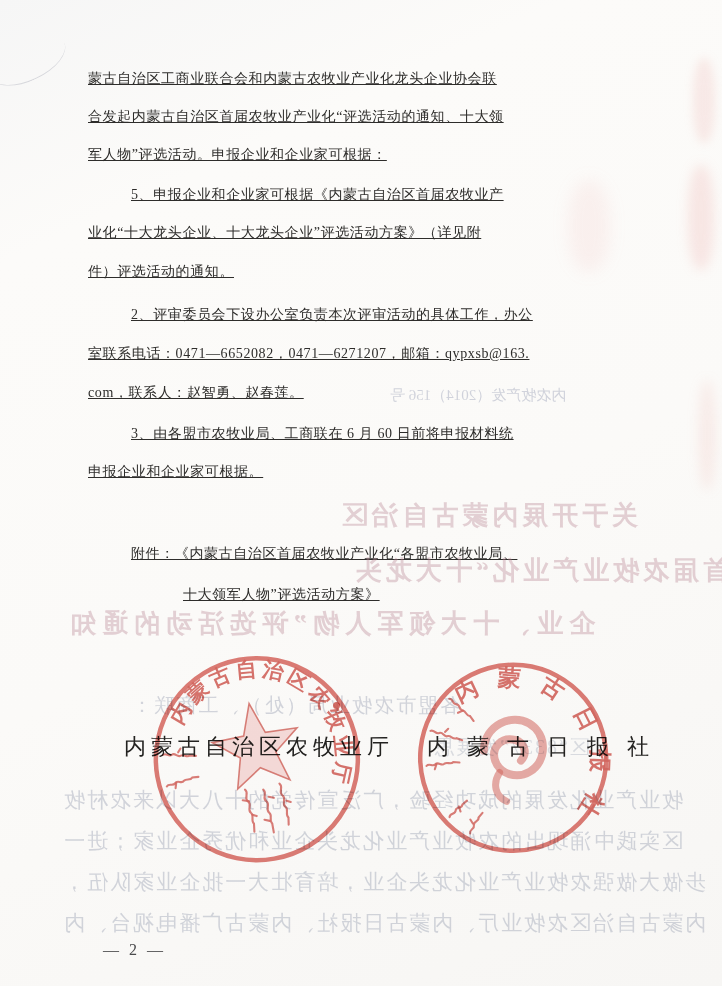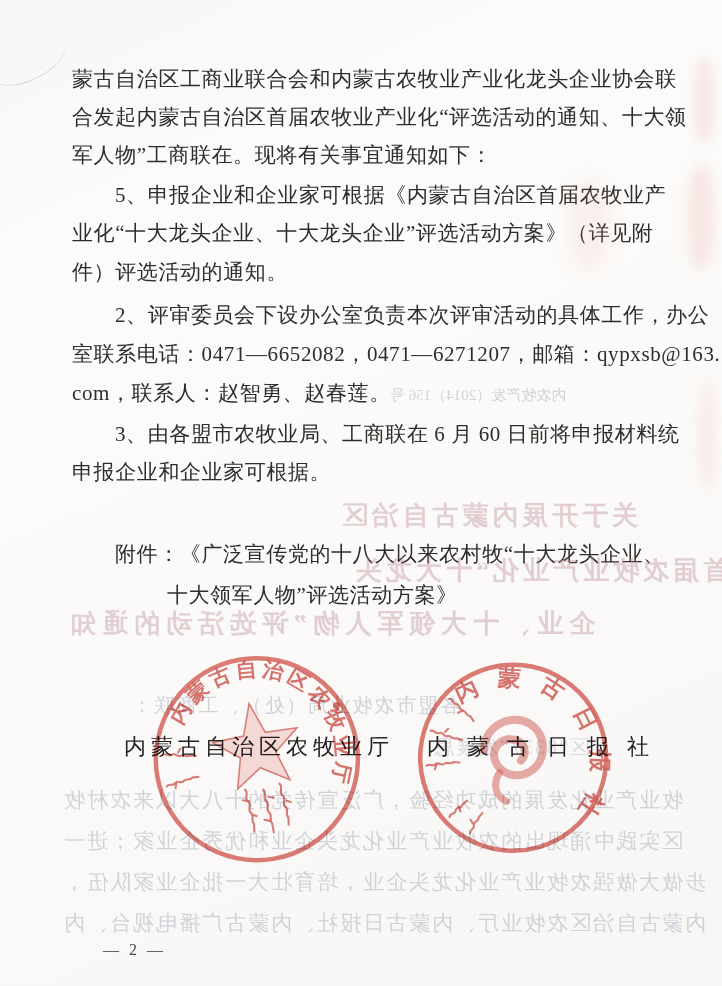--- a/index.html
+++ b/index.html
@@ -3,22 +3,22 @@
 <meta charset="utf-8">
 <style>
   html,body{margin:0;padding:0;background:#ddd;}
   .page{
     position:relative;width:722px;height:986px;overflow:hidden;
     background:linear-gradient(155deg,#f6f6f6 0%,#fcfbf9 20%,#fbfaf8 55%,#f7f6f4 100%);
     font-family:"Liberation Serif","DejaVu Serif",serif;
   }
   
   .line{
-    position:absolute;left:72px;width:586px;font-size:21px;line-height:26px;
-    color:#2e2d2b;letter-spacing:0.6px;white-space:nowrap;
+    position:absolute;left:88px;width:586px;font-size:14px;line-height:26px;
+    color:#2e2d2b;letter-spacing:0.6px;white-space:nowrap;text-decoration:underline;
   }
   .ind{text-indent:43px;}
   .l1{top:66px}.l2{top:104px}.l3{top:142px}.l4{top:182px}.l5{top:220px}
   .l6{top:259px}.l7{top:302px}.l8{top:341px}.l9{top:380px}.l10{top:421px}
   .l11{top:459px}.l12{top:541px;text-indent:43px}.l13{top:582px;text-indent:95px}
   
   .sign{position:absolute;top:732px;font-size:22px;color:#232220;white-space:nowrap;z-index:3;}
   .sign-left{left:124px;letter-spacing:5px;}
   .sign-right{left:427px;letter-spacing:18px;}
   
@@ -73,30 +73,30 @@
   <div class="bleed bl-gray b-m1">各盟市农牧业局（处）、工商联：</div>
   <div class="bleed b-m2">区“8337”发展思</div>
   <div class="bleed bl-gray b-b1">牧业产业化发展的成功经验，广泛宣传党的十八大以来农村牧</div>
   <div class="bleed bl-gray b-b2">区实践中涌现出的农牧业产业化龙头企业和优秀企业家；进一</div>
   <div class="bleed bl-gray b-b3">步做大做强农牧业产业化龙头企业，培育壮大一批企业家队伍，</div>
   <div class="bleed bl-gray b-b4">内蒙古自治区农牧业厅、内蒙古日报社、内蒙古广播电视台、内</div>
 
   <main>
     <div class="line l1">蒙古自治区工商业联合会和内蒙古农牧业产业化龙头企业协会联</div>
     <div class="line l2">合发起内蒙古自治区首届农牧业产业化“评选活动的通知、十大领</div>
-    <div class="line l3">军人物”工商联在。现将有关事宜通知如下：</div>
+    <div class="line l3">军人物”评选活动。申报企业和企业家可根据：</div>
     <div class="line l4 ind">5、申报企业和企业家可根据《内蒙古自治区首届农牧业产</div>
     <div class="line l5">业化“十大龙头企业、十大龙头企业”评选活动方案》（详见附</div>
     <div class="line l6">件）评选活动的通知。</div>
     <div class="line l7 ind">2、评审委员会下设办公室负责本次评审活动的具体工作，办公</div>
     <div class="line l8">室联系电话：0471—6652082，0471—6271207，邮箱：qypxsb@163.</div>
     <div class="line l9">com，联系人：赵智勇、赵春莲。</div>
     <div class="line l10 ind">3、由各盟市农牧业局、工商联在 6 月 60 日前将申报材料统</div>
     <div class="line l11">申报企业和企业家可根据。</div>
-    <div class="line l12">附件：《广泛宣传党的十八大以来农村牧“十大龙头企业、</div>
+    <div class="line l12">附件：《内蒙古自治区首届农牧业产业化“各盟市农牧业局、</div>
     <div class="line l13">十大领军人物”评选活动方案》</div>
   </main>
 
   <div class="sign sign-left">内蒙古自治区农牧业厅</div>
   <div class="sign sign-right">内蒙古日报社</div>
 
   <svg class="seal seal-left" width="222" height="222" viewBox="0 0 222 222">
     <circle cx="110" cy="110" r="101" fill="none" stroke="#d4544c" stroke-width="4.5" opacity=".9"></circle>
     <polygon points="112,54 123,85 155,86 130,106 139,136 112,119 86,136 94,106 69,86 101,85" fill="rgba(226,120,112,0.28)" stroke="rgba(206,82,74,0.85)" stroke-width="1.6"></polygon>
     <path id="lsArc" d="M 30 110 A 80 80 0 1 1 166 164" fill="none"></path>

